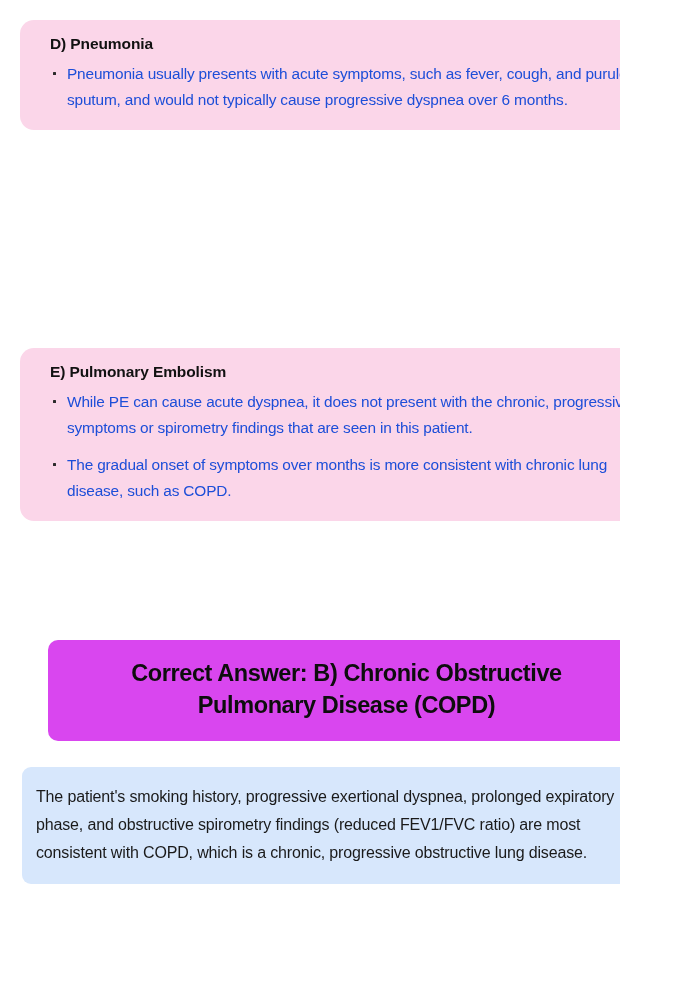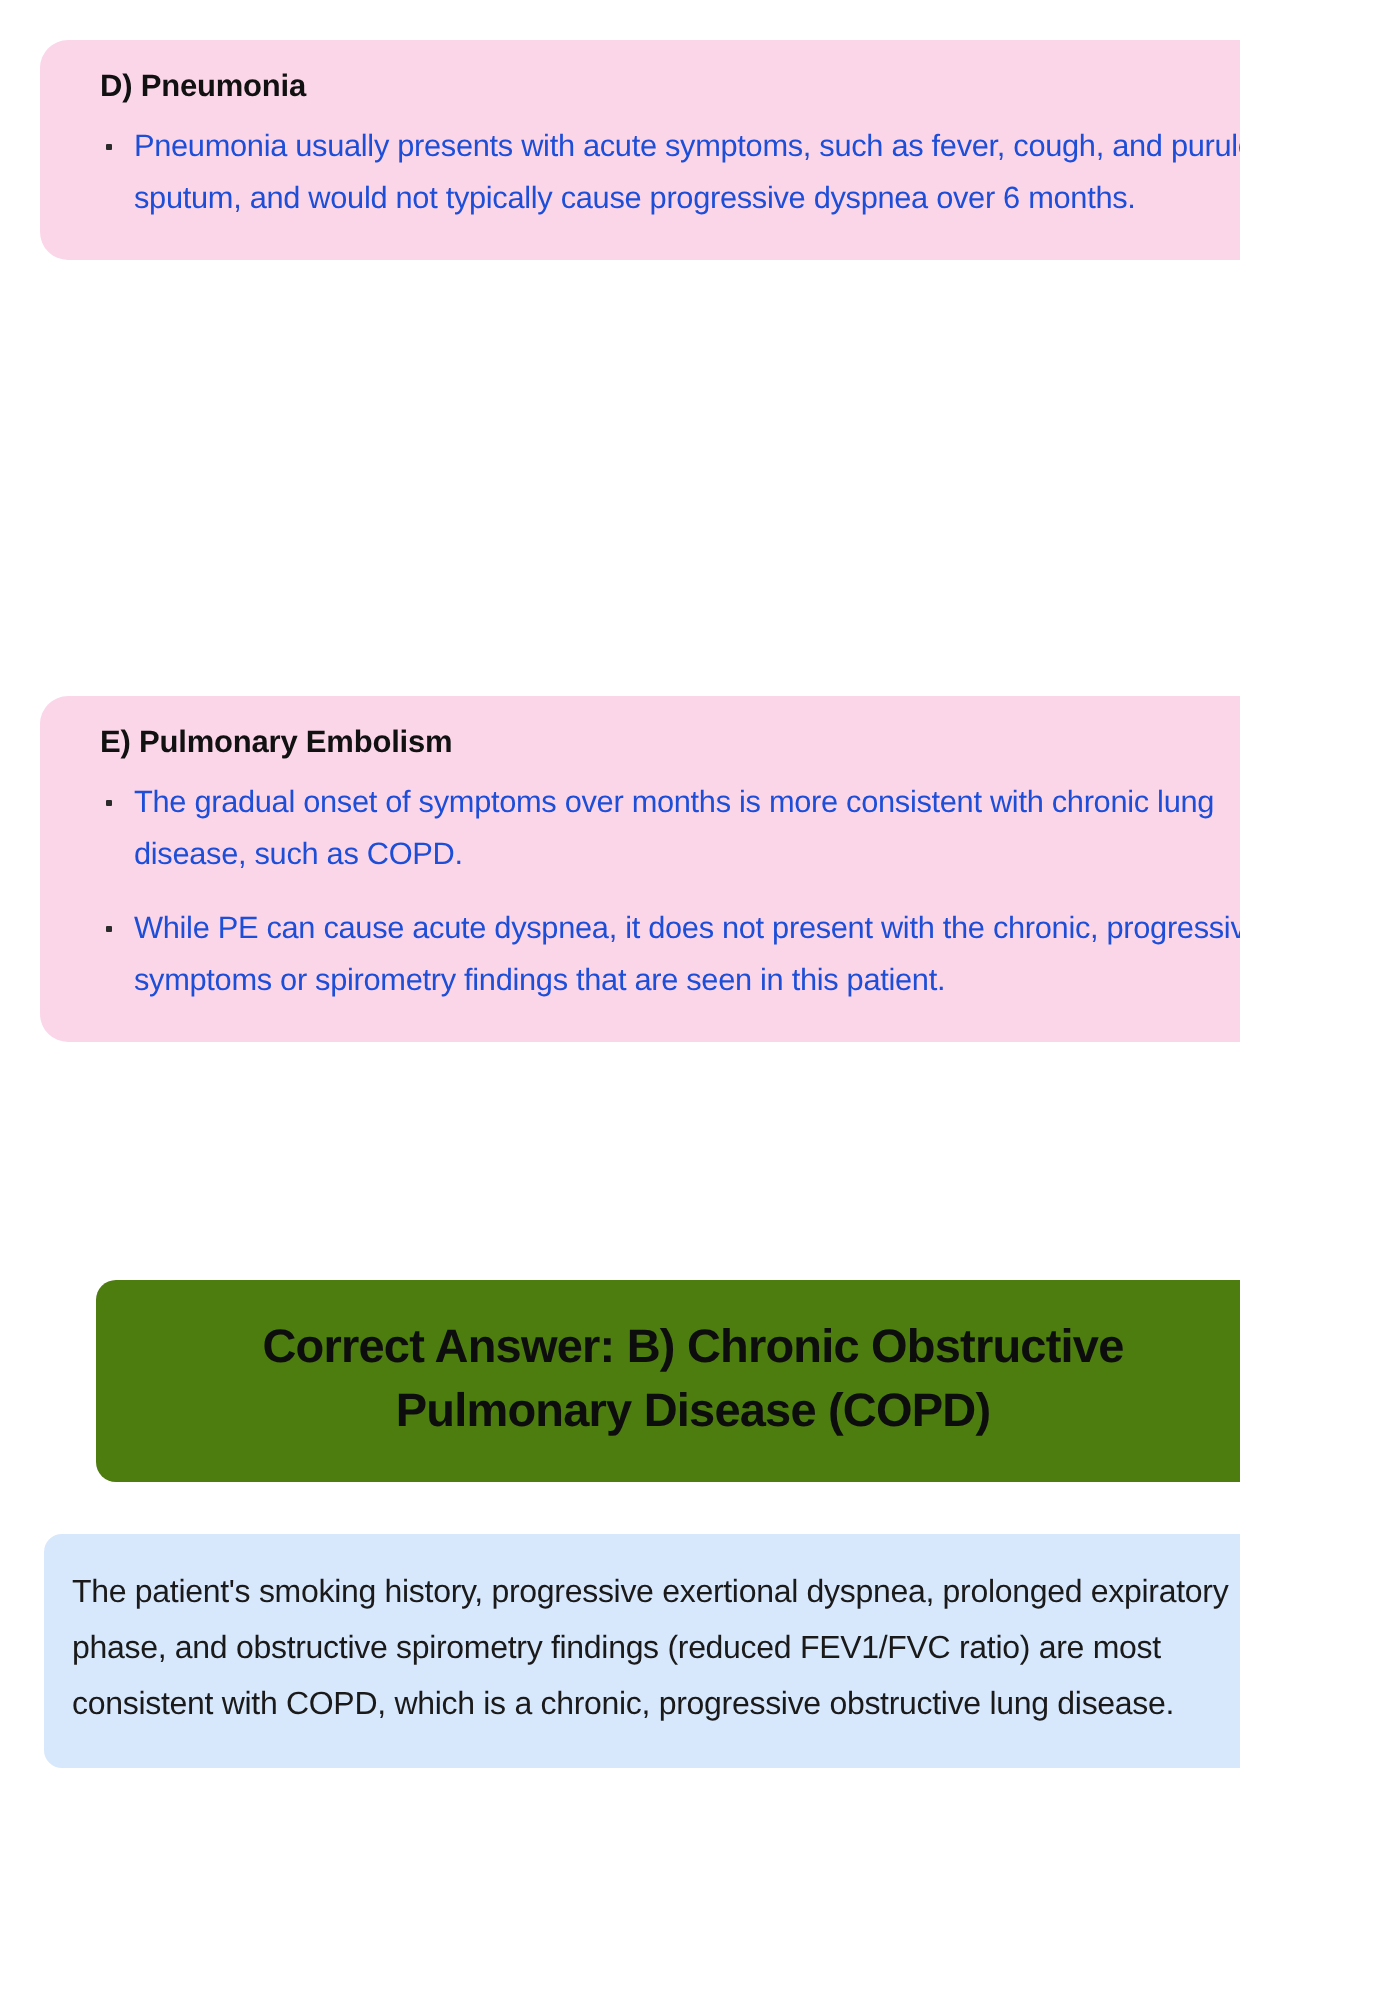--- a/index.html
+++ b/index.html
@@ -71,21 +71,21 @@
     border-radius: 0.5px;
   }
 
   
   .answer-banner {
     position: absolute;
     left: 48px;
     top: 640px;
     width: 597px;
     box-sizing: border-box;
-    background: #4d7c0f;
+    background: #d946ef;
     border-radius: 10px;
     padding: 17px 22px 19px 22px;
     text-align: center;
   }
   .answer-banner-text {
     font-size: 23.5px;
     font-weight: bold;
     line-height: 1.38;
     color: #0d0d0d;
     letter-spacing: -0.4px;
@@ -118,22 +118,22 @@
   <div class="option-card card-d">
     <div class="option-title">D) Pneumonia</div>
     <ul class="bullets">
       <li>Pneumonia usually presents with acute symptoms, such as fever, cough, and purulent sputum, and would not typically cause progressive dyspnea over 6 months.</li>
     </ul>
   </div>
 
   <div class="option-card card-e">
     <div class="option-title">E) Pulmonary Embolism</div>
     <ul class="bullets">
+      <li>While PE can cause acute dyspnea, it does not present with the chronic, progressive symptoms or spirometry findings that are seen in this patient.</li>
       <li>The gradual onset of symptoms over months is more consistent with chronic lung disease, such as COPD.</li>
-      <li>While PE can cause acute dyspnea, it does not present with the chronic, progressive symptoms or spirometry findings that are seen in this patient.</li>
     </ul>
   </div>
 
   <div class="answer-banner">
     <div class="answer-banner-text">Correct Answer: B) Chronic Obstructive Pulmonary Disease (COPD)</div>
   </div>
 
   <div class="explanation-box">
     <p class="explanation-text">The patient's smoking history, progressive exertional dyspnea, prolonged expiratory phase, and obstructive spirometry findings (reduced FEV1/FVC ratio) are most consistent with COPD, which is a chronic, progressive obstructive lung disease.</p>
   </div>

